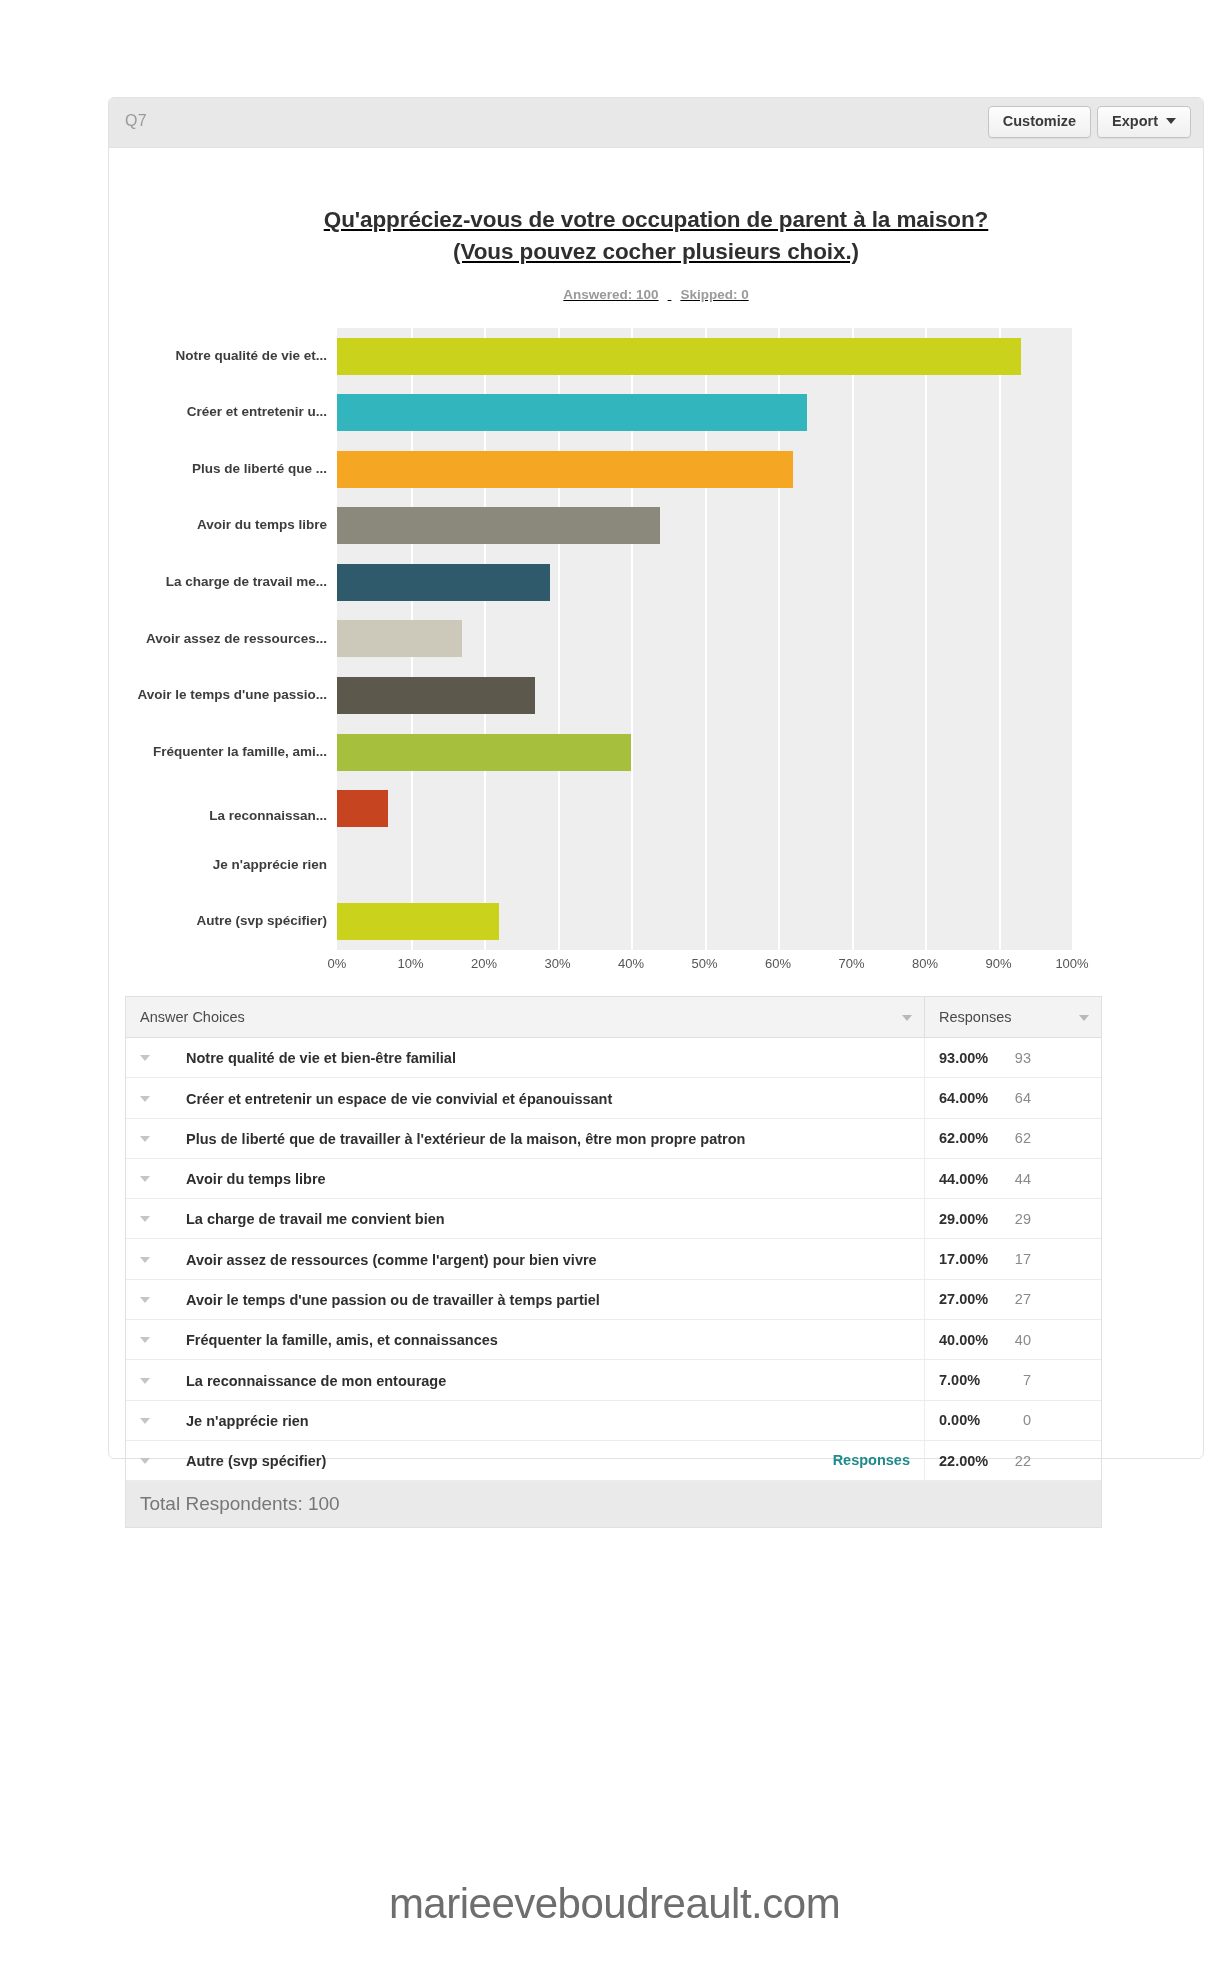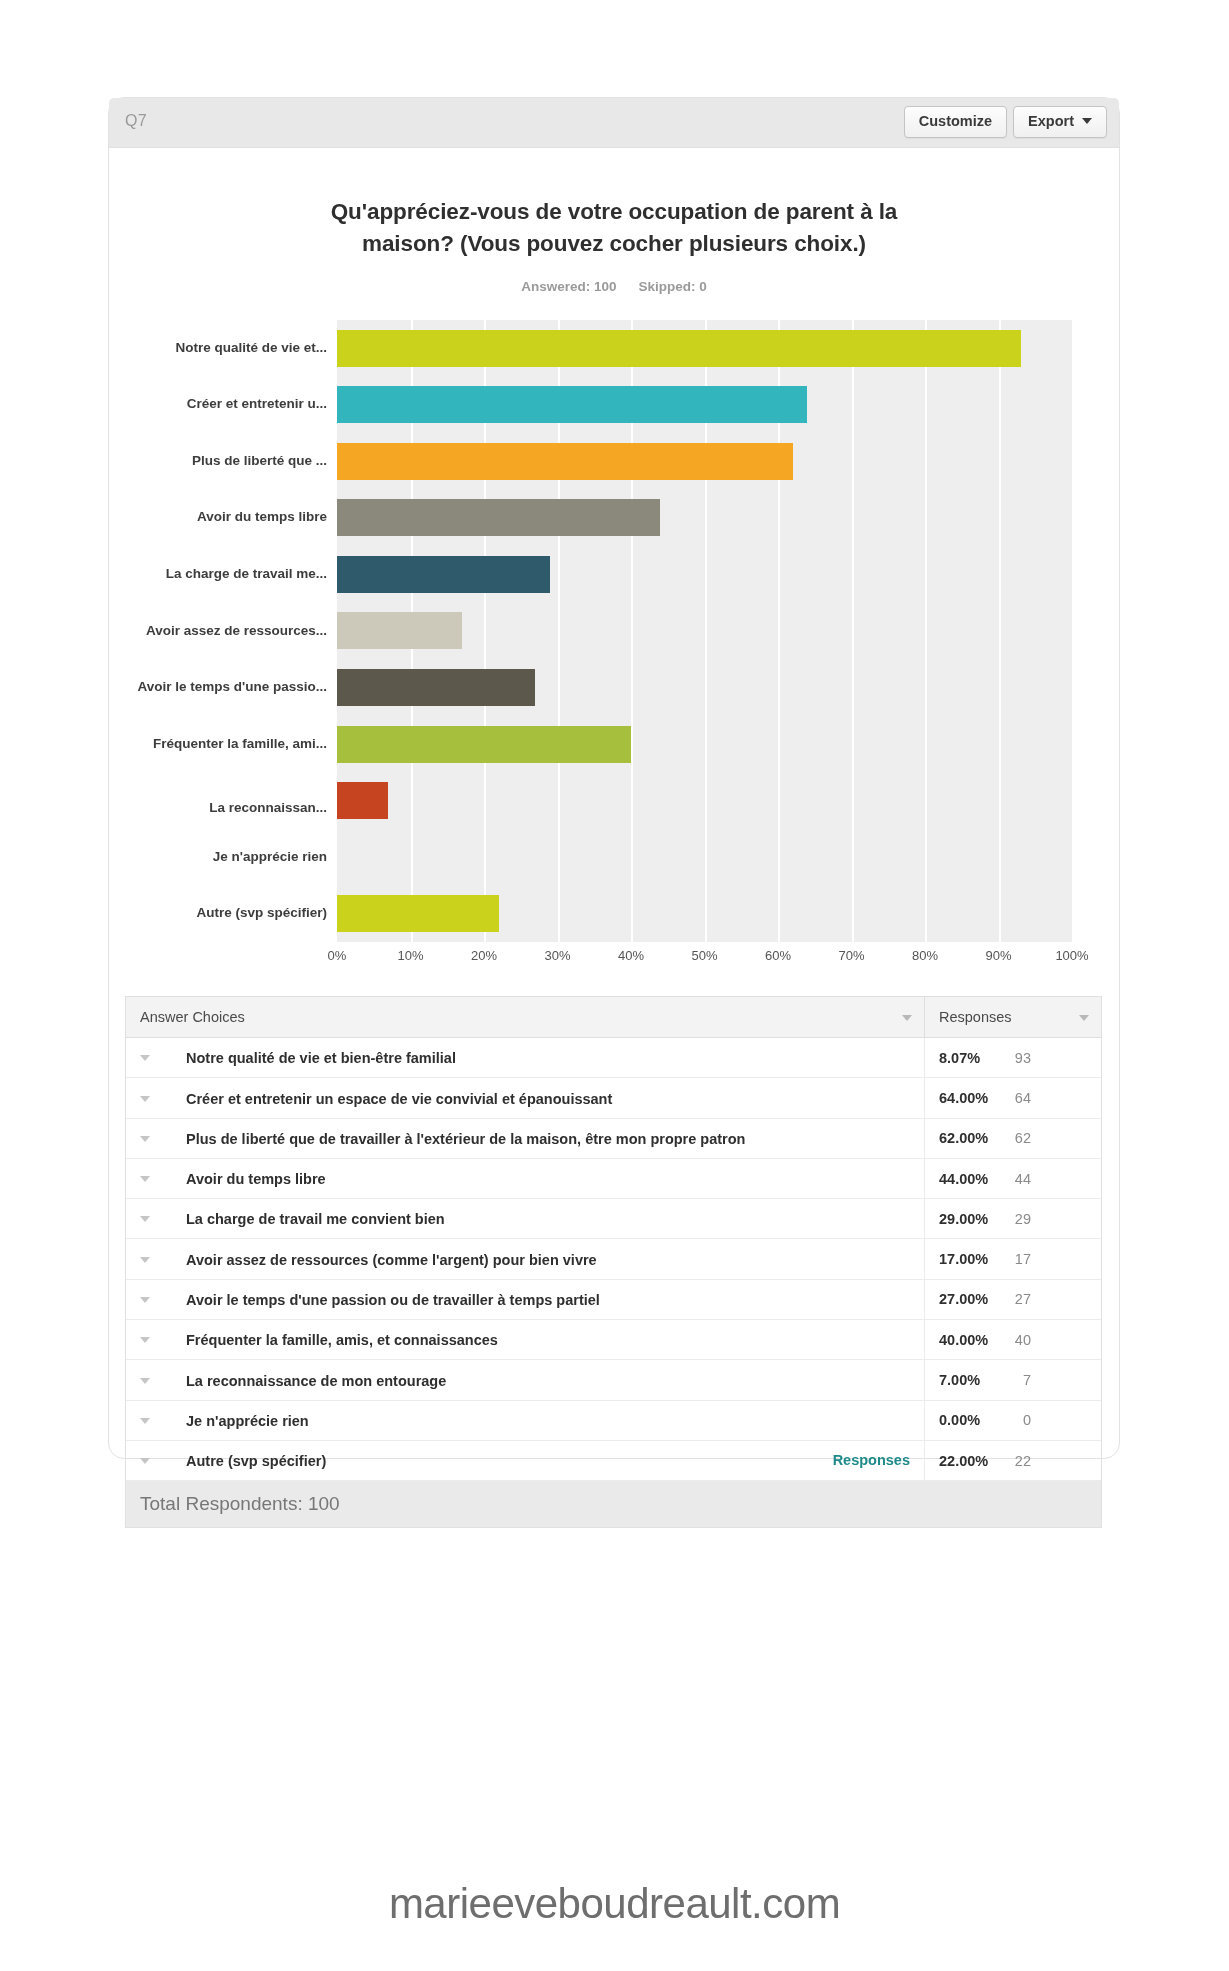--- a/index.html
+++ b/index.html
@@ -14,26 +14,27 @@
     height: 1971px;
     background: #ffffff;
     overflow: hidden;
   }
 
   
   .panel {
     position: absolute;
     left: 108px;
     top: 97px;
-    width: 1012px;
+    width: 1096px;
     height: 1362px;
     background: #ffffff;
     border: 1px solid #e2e2e2;
-    border-radius: 16px;
+    border-radius: 6px;
     box-sizing: border-box;
+    text-decoration: underline;
   }
   .panel-header {
     position: relative;
     height: 49px;
     background: #e8e8e8;
     border-bottom: 1px solid #e0e0e0;
     border-radius: 5px 5px 0 0;
   }
   .q-label {
     position: absolute;
@@ -70,21 +71,21 @@
   .caret {
     width: 0; height: 0;
     border-left: 5px solid transparent;
     border-right: 5px solid transparent;
     border-top: 6px solid #3a3a3a;
     display: inline-block;
   }
 
   
   .chart-title {
-    margin: 0;
+    margin: 8px;
     padding: 48px 175px 0 175px;
     text-align: center;
     font-size: 22.5px;
     font-weight: bold;
     color: #2f2f2f;
     line-height: 1.40;
     letter-spacing: -0.1px;
   }
   .chart-stats {
     text-align: center;
@@ -372,21 +373,21 @@
             </th>
             <th class="col-resp">
               <span>Responses</span>
               <span class="th-caret"></span>
             </th>
           </tr>
         </thead>
         <tbody id="table-body">
             <tr>
               <td><span class="row-caret"></span><span class="choice-text">Notre qualité de vie et bien-être familial</span></td>
-              <td class="cell-resp"><span class="pct">8.07%</span><span class="cnt">93</span></td>
+              <td class="cell-resp"><span class="pct">93.00%</span><span class="cnt">93</span></td>
             </tr>
             <tr>
               <td><span class="row-caret"></span><span class="choice-text">Créer et entretenir un espace de vie convivial et épanouissant</span></td>
               <td class="cell-resp"><span class="pct">64.00%</span><span class="cnt">64</span></td>
             </tr>
             <tr>
               <td><span class="row-caret"></span><span class="choice-text">Plus de liberté que de travailler à l'extérieur de la maison, être mon propre patron</span></td>
               <td class="cell-resp"><span class="pct">62.00%</span><span class="cnt">62</span></td>
             </tr>
             <tr>

